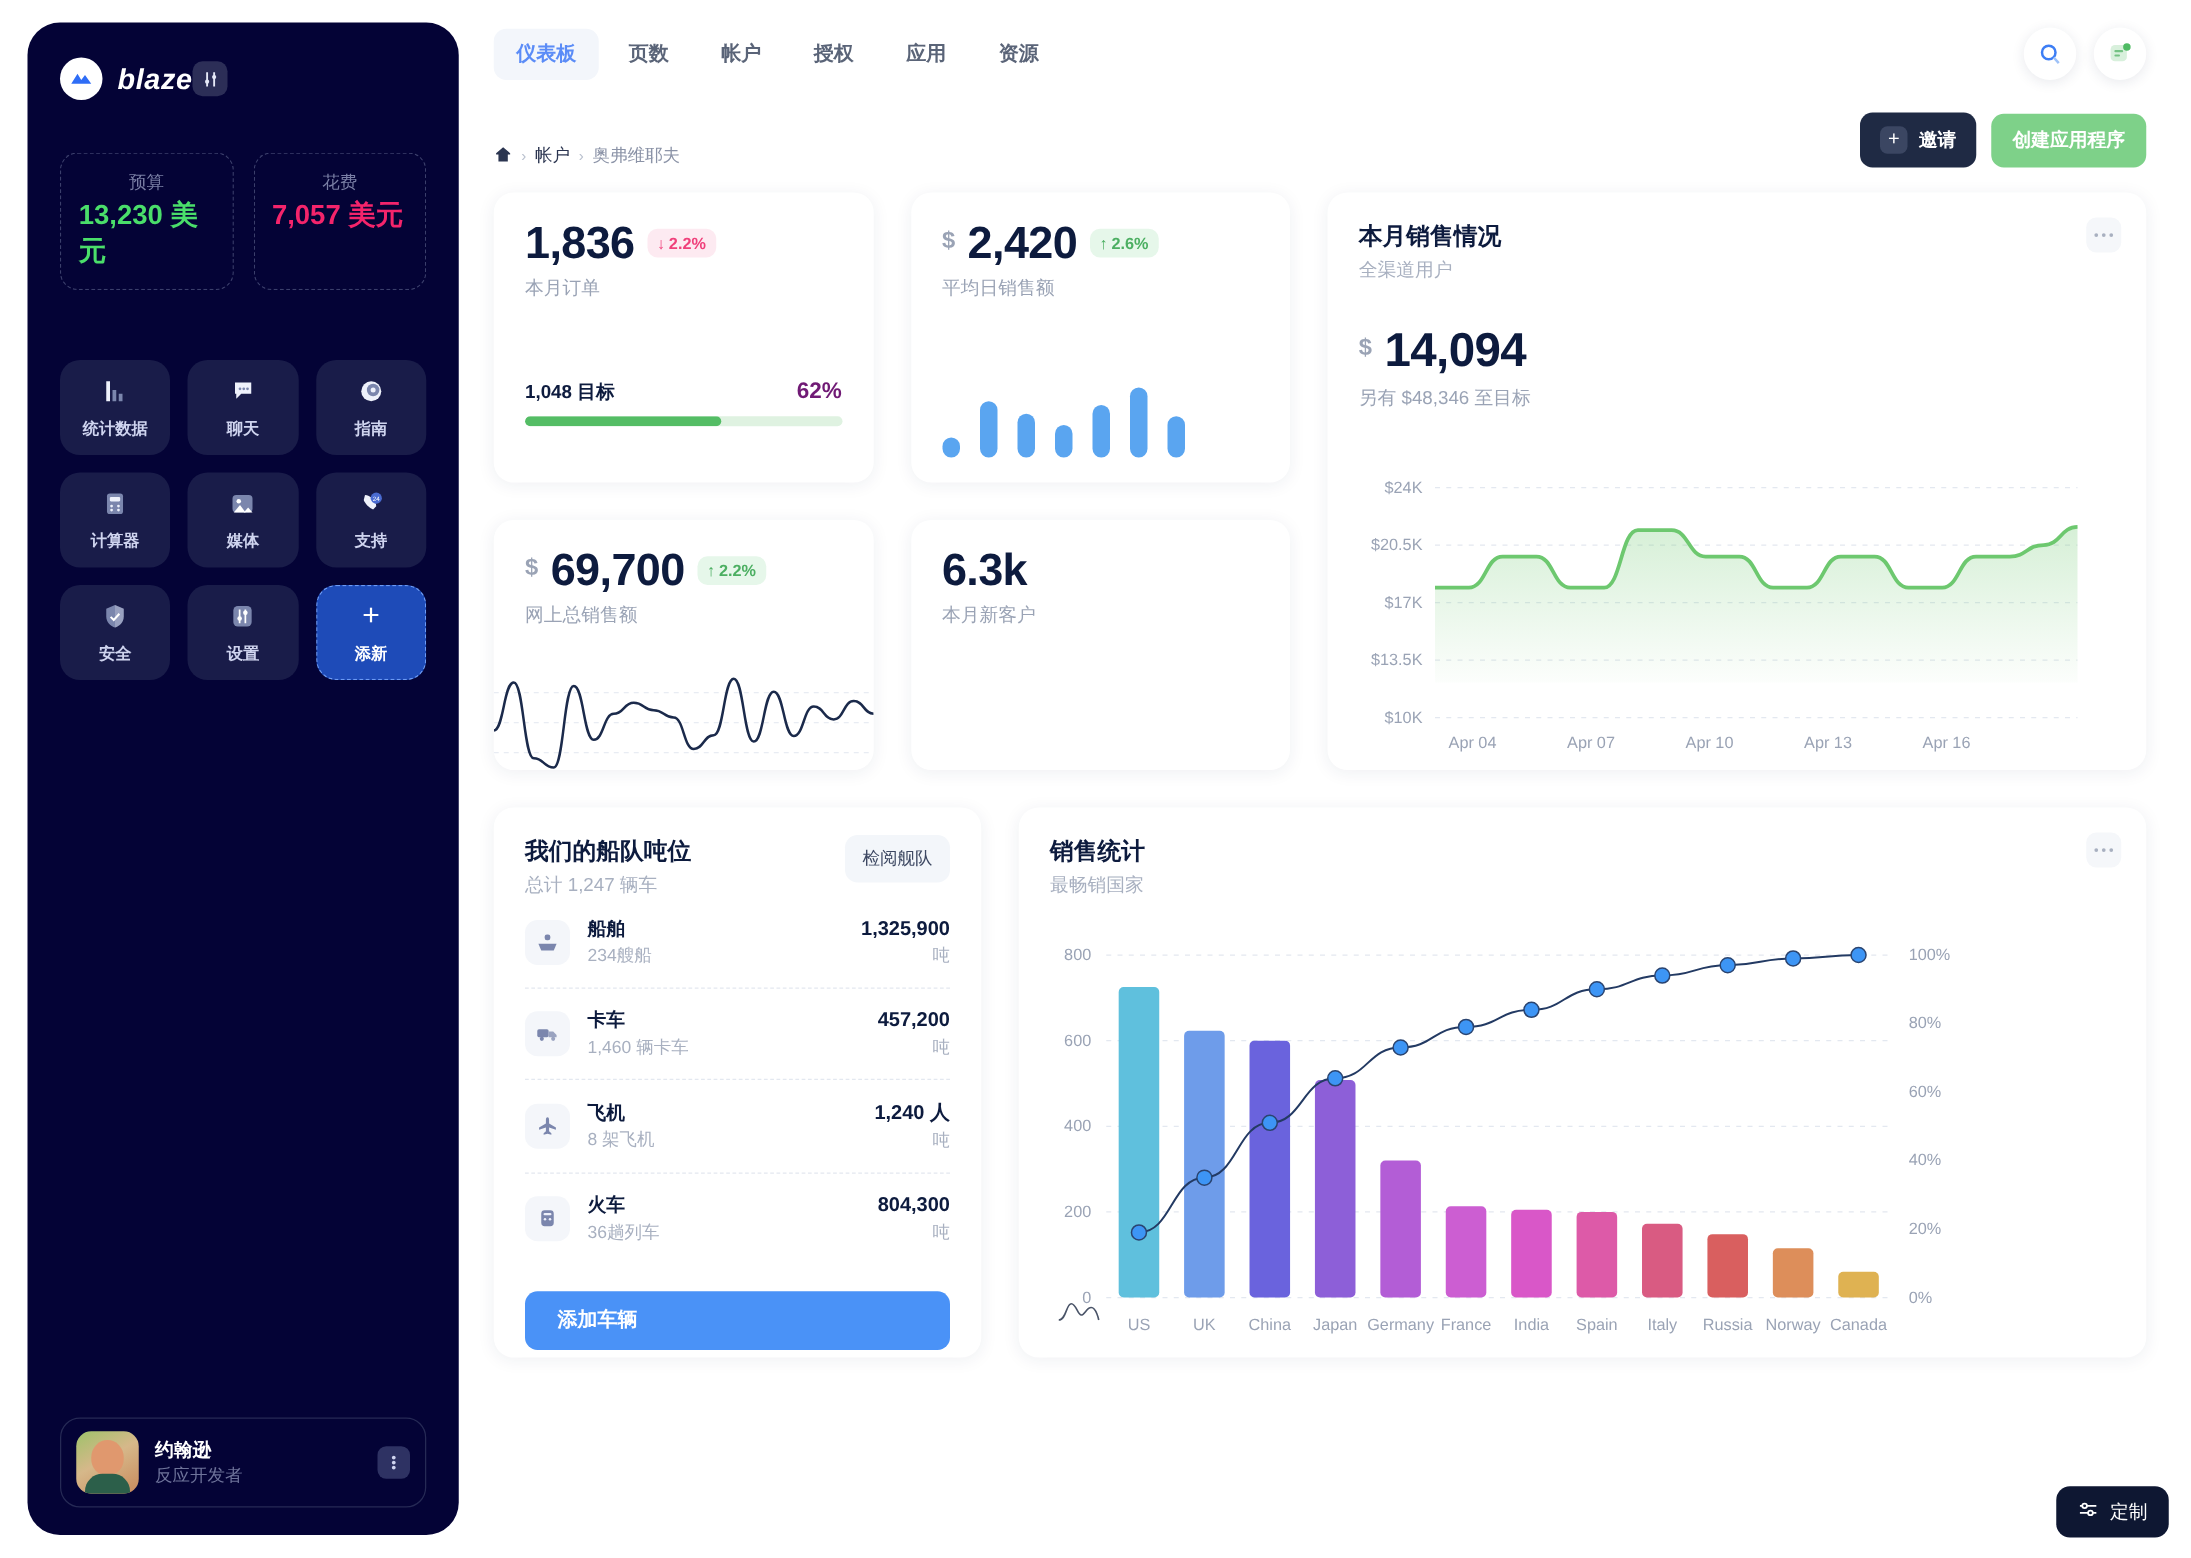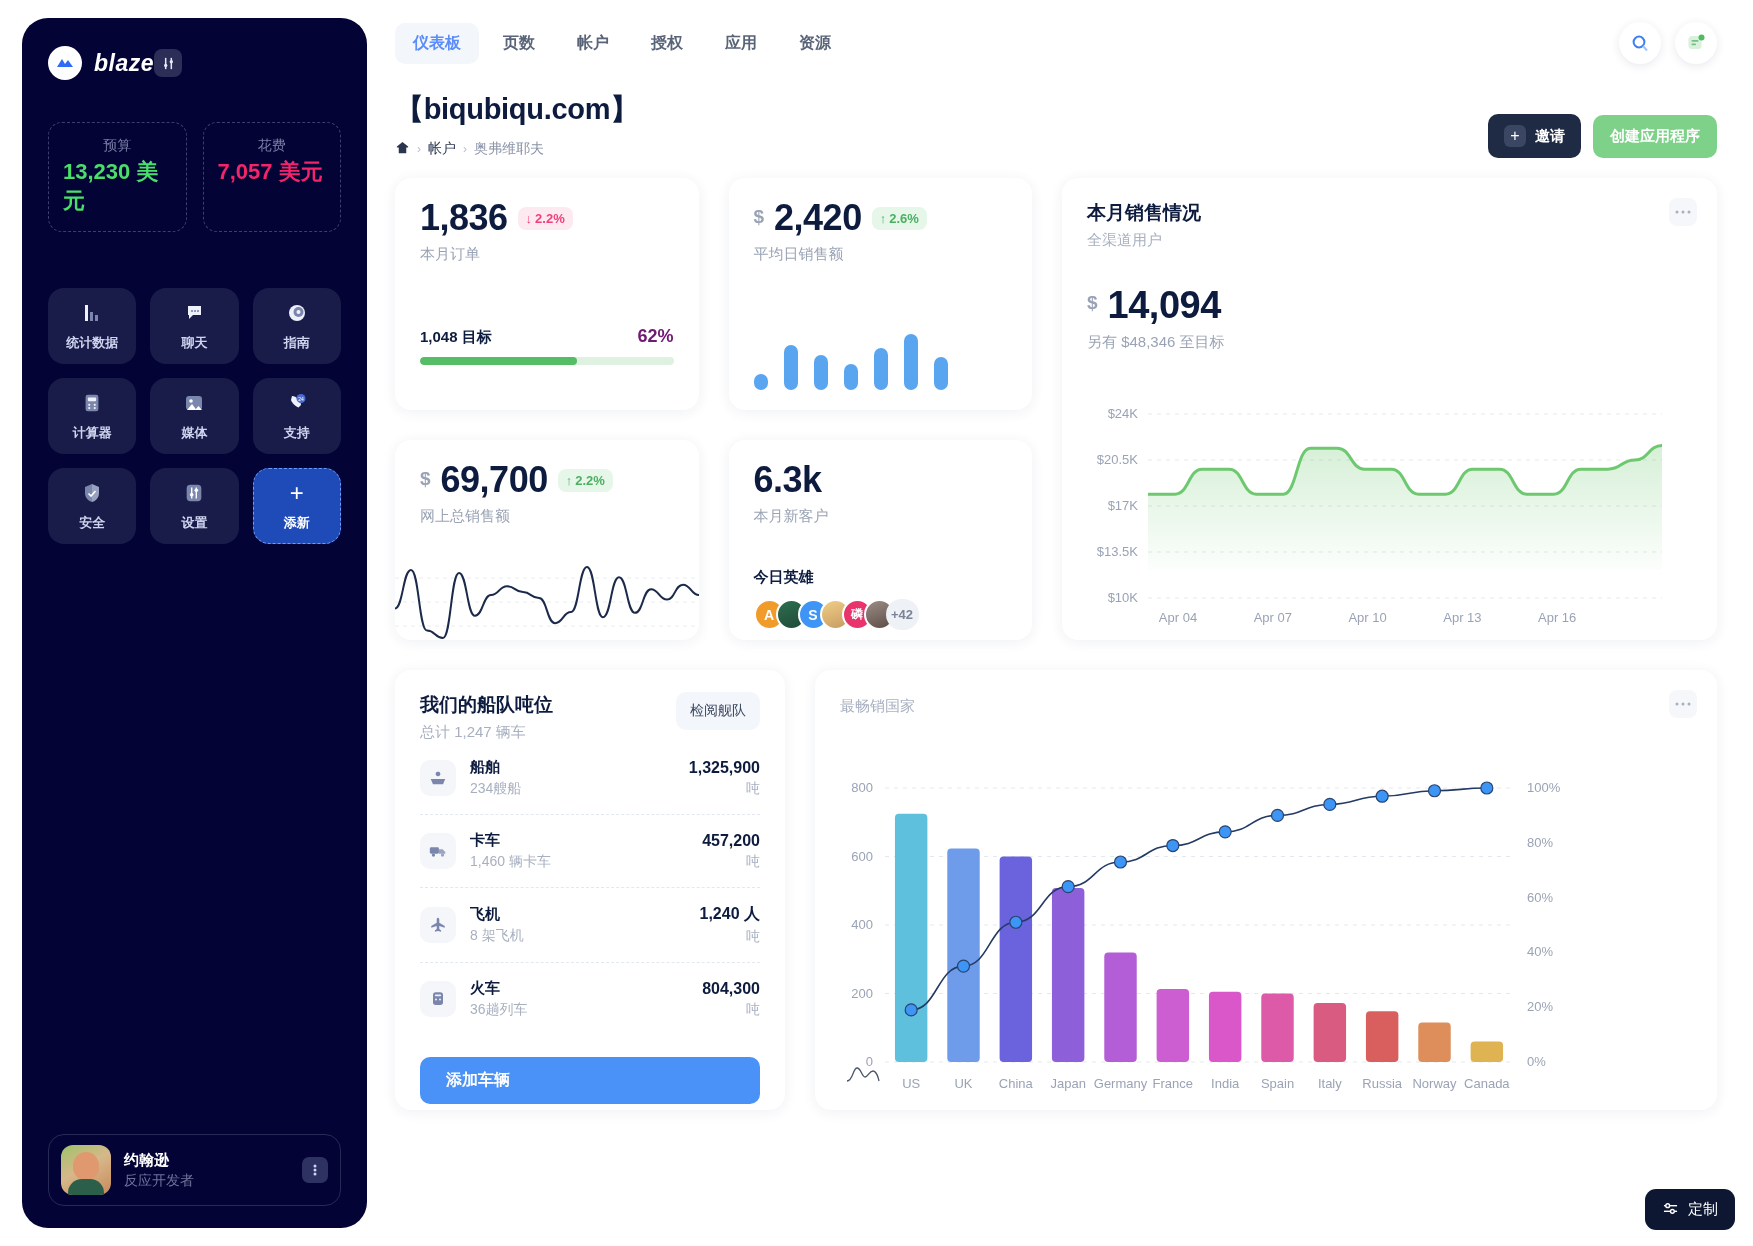--- a/index.html
+++ b/index.html
@@ -359,21 +359,20 @@
               <rect x="6.5" y="8" width="7" height="1.7" rx=".8" fill="#74c283"></rect>
               <rect x="6.5" y="11.5" width="4.5" height="1.7" rx=".8" fill="#74c283"></rect>
               <circle cx="16.5" cy="5.5" r="3" fill="#4fbb63"></circle>
             </svg>
         </div>
       </div>
     </div>
 
     <div class="page-head">
       <div>
-        <div class="page-title">【biqubiqu.com】</div>
         <div class="crumbs">
           <span>
             <svg width="15" height="15" viewBox="0 0 16 16">
                 <path d="M8 2l6 5v1h-2v6H4V8H2V7z" fill="#2b3550"></path>
               </svg>
           </span>
           <span class="crumb-sep">›</span>
           <span class="c-cur">帐户</span>
           <span class="crumb-sep">›</span>
           <span>奥弗维耶夫</span>
@@ -452,32 +451,20 @@
               <line x1="0" y1="50" x2="304" y2="50" stroke="#e8ecf3" stroke-width="1" stroke-dasharray="4 4"></line>
               <line x1="0" y1="74" x2="304" y2="74" stroke="#e8ecf3" stroke-width="1" stroke-dasharray="4 4"></line>
               <path d="M0,56.4 C8,56.4 8,17.92 16,17.92 C24,17.92 24,78.6 32,78.6 C40,78.6 40,86 48,86 C56,86 56,20.879999999999995 64,20.879999999999995 C72,20.879999999999995 72,63.8 80,63.8 C88,63.8 88,43.080000000000005 96,43.080000000000005 C104,43.080000000000005 104,34.2 112,34.2 C120,34.2 120,40.12 128,40.12 C136,40.12 136,46.04 144,46.04 C152,46.04 152,71.2 160,71.2 C168,71.2 168,60.1 176,60.1 C184,60.1 184,14.960000000000008 192,14.960000000000008 C200,14.960000000000008 200,65.28 208,65.28 C216,65.28 216,25.32 224,25.32 C232,25.32 232,60.84 240,60.84 C248,60.84 248,37.16 256,37.16 C264,37.16 264,47.519999999999996 272,47.519999999999996 C280,47.519999999999996 280,32.72 288,32.72 C296,32.72 296,43.080000000000005 304,43.080000000000005" fill="none" stroke="#1b2a4b" stroke-width="2"></path>
             </svg>
         </div>
 
         <div class="card" style="height:200px;">
           <div class="card-pad">
             <div class="big-num">6.3k</div>
             <div class="stat-sub">本月新客户</div>
-            <div style="margin-top:42px;">
-              <div class="hero-label">今日英雄</div>
-              <div class="heroes">
-                <div class="hero" style="background:#f09b2a;">A</div>
-                <div class="hero" style="background:linear-gradient(160deg,#2e6e4e,#1f4a39);"></div>
-                <div class="hero" style="background:#3f95f5;">S</div>
-                <div class="hero" style="background:linear-gradient(160deg,#f0cf86,#c79a63);"></div>
-                <div class="hero" style="background:#e8336c;font-size:12px;">磷</div>
-                <div class="hero" style="background:linear-gradient(160deg,#9b8d86,#5c4c45);"></div>
-                <div class="hero-more">+42</div>
-              </div>
-            </div>
           </div>
         </div>
       </div>
 
       <div class="col-right card" style="height:462px;">
         <div class="kebab">
           <svg width="16" height="4" viewBox="0 0 16 4">
               <circle cx="2" cy="2" r="1.5" fill="#a8b0c0"></circle>
               <circle cx="8" cy="2" r="1.5" fill="#a8b0c0"></circle>
               <circle cx="14" cy="2" r="1.5" fill="#a8b0c0"></circle>
@@ -608,20 +595,21 @@
 
       <div class="card sales-card" style="height:440px;">
         <div class="kebab">
           <svg width="16" height="4" viewBox="0 0 16 4">
               <circle cx="2" cy="2" r="1.5" fill="#a8b0c0"></circle>
               <circle cx="8" cy="2" r="1.5" fill="#a8b0c0"></circle>
               <circle cx="14" cy="2" r="1.5" fill="#a8b0c0"></circle>
             </svg>
         </div>
         <div class="card-pad">
+          <div class="card-title">销售统计</div>
           <div class="card-sub">最畅销国家</div>
         </div>
         <svg id="pareto" width="760" height="330" viewBox="0 0 760 330" style="position:absolute;left:8px;bottom:6px;">
             <line x1="62" y1="288" x2="690" y2="288" stroke="#e3e8f0" stroke-width="1" stroke-dasharray="4 5"></line>
             <text x="50" y="292" text-anchor="end" class="axis-lbl">0</text>
             <line x1="62" y1="219.5" x2="690" y2="219.5" stroke="#e3e8f0" stroke-width="1" stroke-dasharray="4 5"></line>
             <text x="50" y="223.5" text-anchor="end" class="axis-lbl">200</text>
             <line x1="62" y1="151" x2="690" y2="151" stroke="#e3e8f0" stroke-width="1" stroke-dasharray="4 5"></line>
             <text x="50" y="155" text-anchor="end" class="axis-lbl">400</text>
             <line x1="62" y1="82.5" x2="690" y2="82.5" stroke="#e3e8f0" stroke-width="1" stroke-dasharray="4 5"></line>

